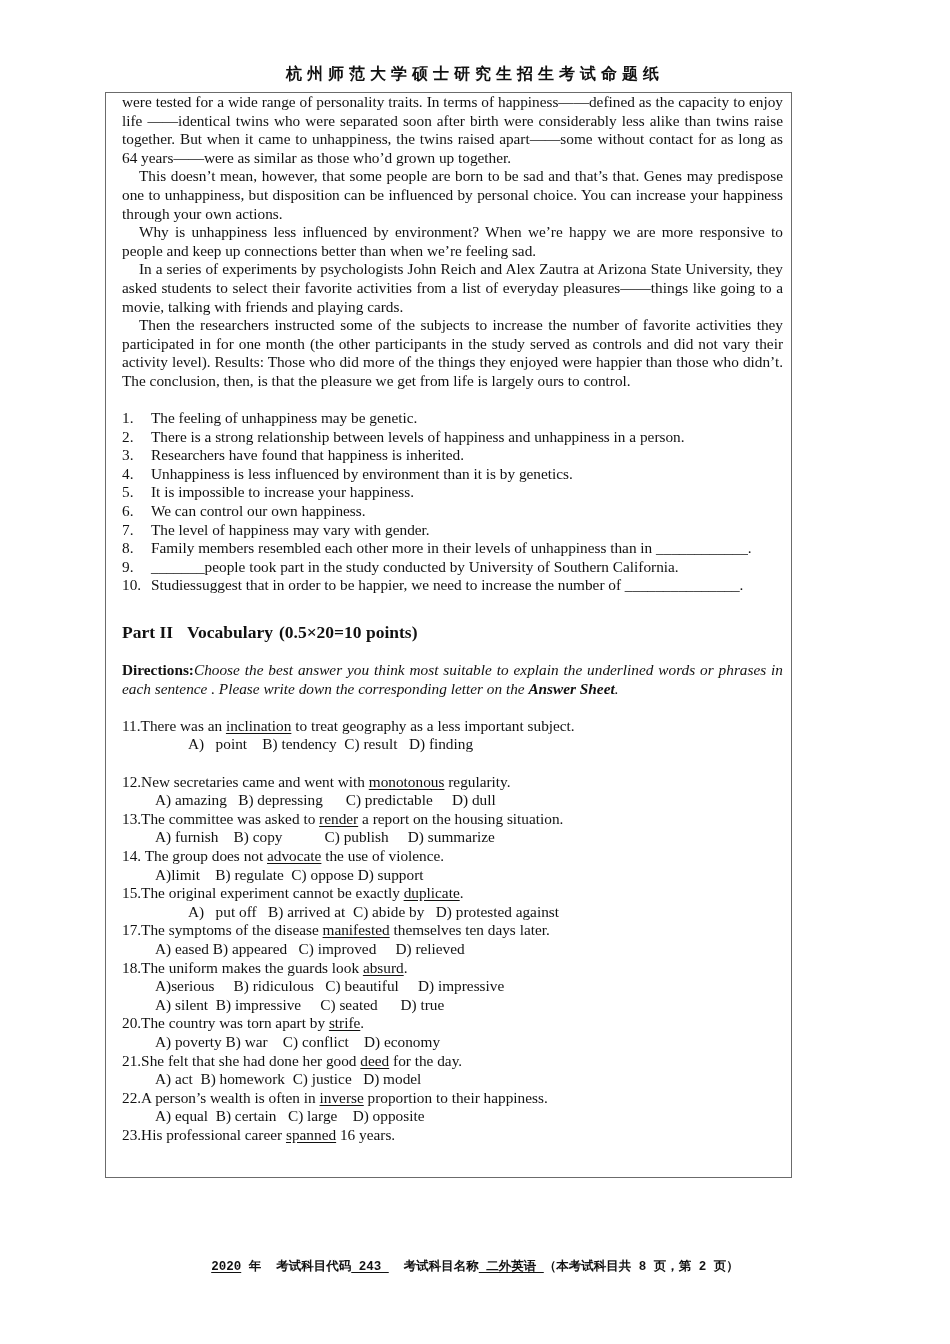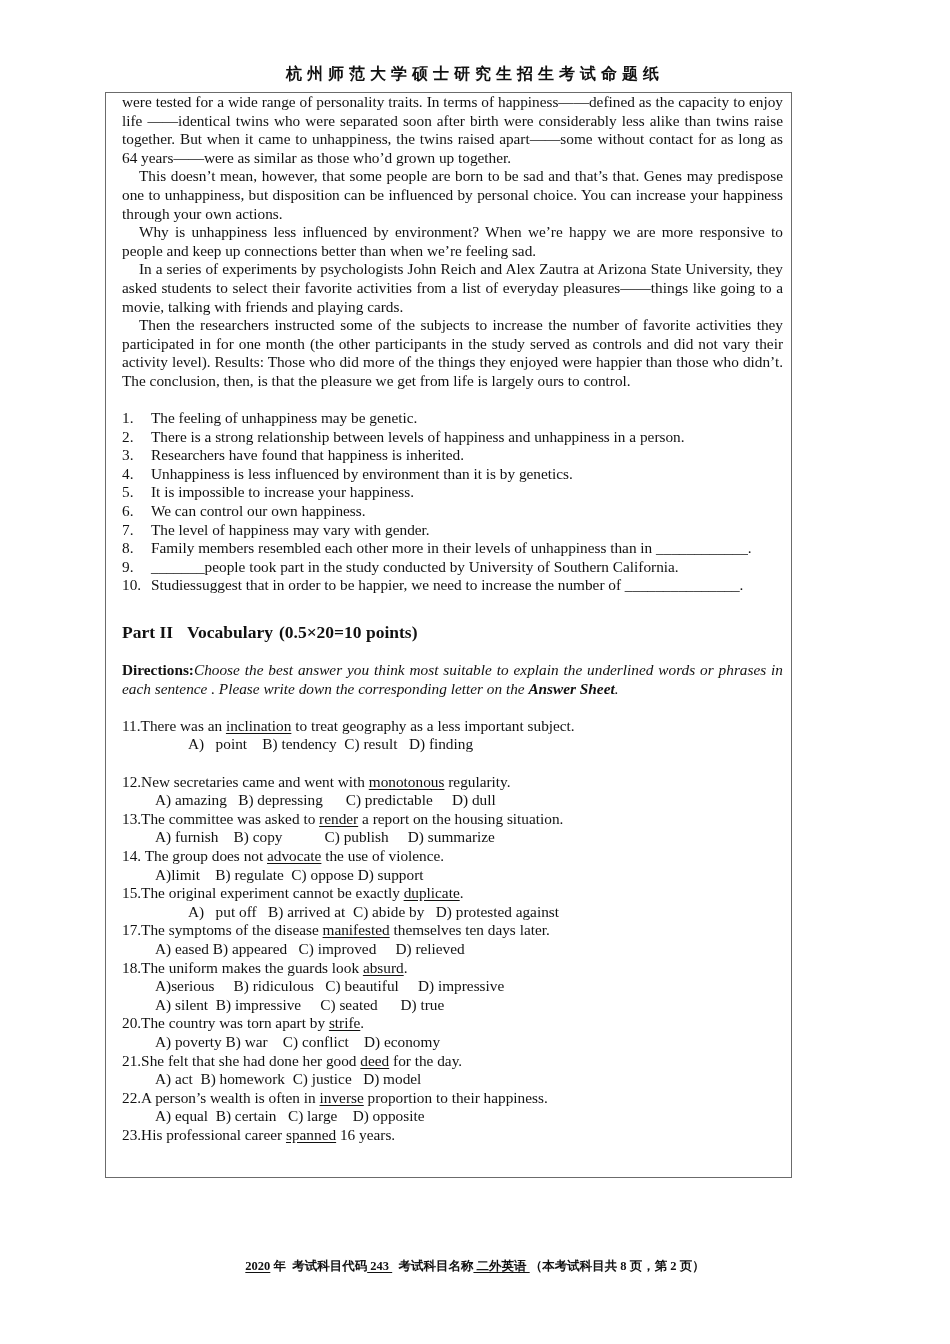--- a/index.html
+++ b/index.html
@@ -40,21 +40,21 @@
     .directions .dbold { font-weight: bold; font-style: italic; }
     .vocab { margin-top: 18.6px; }
     .vq { white-space: pre; }
     .vopt { white-space: pre; padding-left: 33px; }
     .vopt.deep { padding-left: 66px; }
     .spacer { height: 18.6px; }
     u { text-decoration: underline; text-underline-offset: 2px; }
     .footer {
       position: absolute; left: 0; top: 1258px; width: 950px;
       text-align: center;
-      font-family: Liberation Serif, serif;
+      font-family: Liberation Mono, monospace;
       font-size: 12.5px; font-weight: bold; color: #111;
       white-space: pre;
     }
     .footer u { text-underline-offset: 2px; }
   </style>
 </head>
 <body>
 
 <div class="page-title">杭州师范大学硕士研究生招生考试命题纸</div>
 

